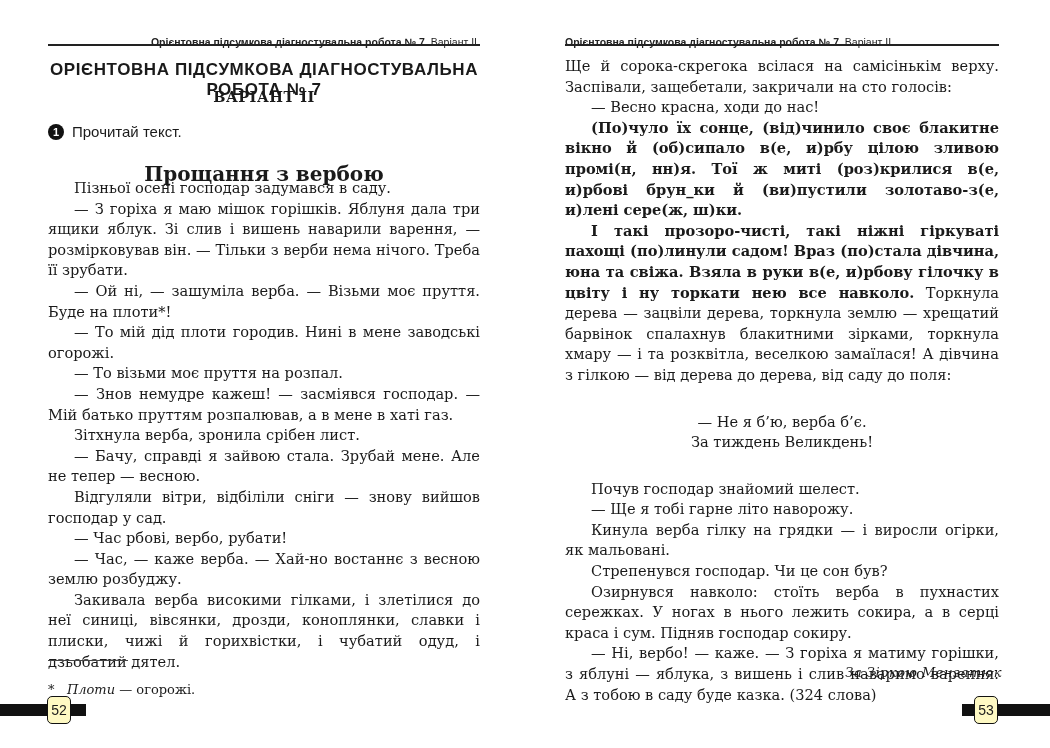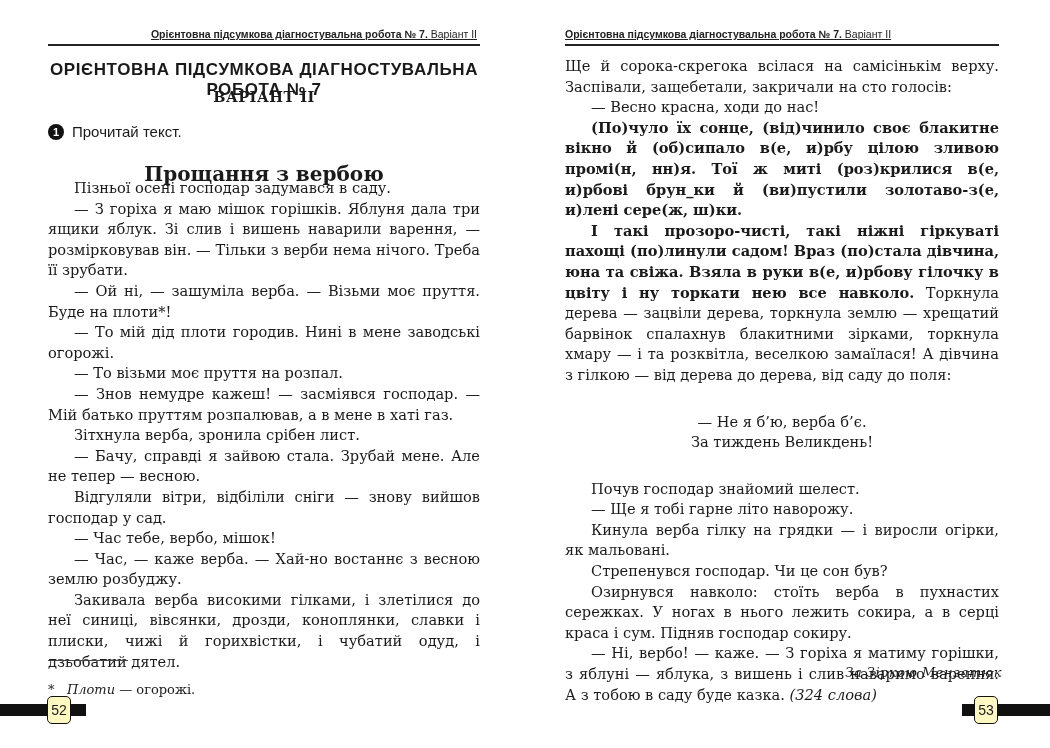--- a/index.html
+++ b/index.html
@@ -1,33 +1,33 @@
 <!DOCTYPE html>
 <html><head>
 <meta charset="utf-8">
 <style>
   html, body { margin:0; padding:0; }
   body { width:1050px; height:748px; background:#fff; position:relative; overflow:hidden;
          font-family:"DejaVu Serif", "Liberation Serif", serif; color:#1a1a1a; }
   .page { position:absolute; top:0; height:748px; }
   #left { left:0; width:525px; }
   #right { left:525px; width:525px; }
-  .runhead { position:absolute; top:28px; font-family:"Liberation Sans", sans-serif; font-size:10.5px; font-weight:bold; color:#222;text-decoration:underline; }
+  .runhead { position:absolute; top:36px; font-family:"Liberation Sans", sans-serif; font-size:10.5px; font-weight:bold; color:#222; }
   .runhead .lite { font-weight:normal; }
   .rule { position:absolute; top:44px; height:1.5px; background:#222; }
   .title { position:absolute; top:60px; left:48px; width:432px; text-align:center; font-family:"Liberation Sans", sans-serif; font-weight:bold; font-size:17px; letter-spacing:0.6px; }
   .variant { position:absolute; top:88px; left:48px; width:432px; text-align:center; font-weight:bold; font-size:14.5px; letter-spacing:0.5px; }
   .task { position:absolute; top:123px; left:48px; font-family:"Liberation Sans", sans-serif; font-size:15px; display:flex; align-items:center; }
   .task .num { width:16px; height:16px; border-radius:50%; background:#111; color:#fff; font-size:11px; font-weight:bold; display:inline-flex; align-items:center; justify-content:center; margin-right:8px; }
   .story-title { position:absolute; top:162px; left:48px; width:432px; text-align:center; font-weight:bold; font-size:20px; }
   .text { position:absolute; font-size:14.6px; line-height:20.6px; text-align:justify; }
   .text p { margin:0; text-indent:26px; }
   .text p.noind { text-indent:0; }
   .text .b { font-weight:bold; }
-  .text .i { font-style:italic; }
+  .text .i { }
   .center { text-align:center !important; text-indent:0 !important; }
   .fn-rule { position:absolute; top:660px; left:48px; width:80px; height:1px; background:#444; }
   .footnote { position:absolute; top:669px; left:48px; font-size:13px;margin-top:13px; }
   .footnote .i { font-style:italic; }
   .author { position:absolute; top:665px; right:48px; font-style:italic; font-size:13px; letter-spacing:0.5px; }
   .bar { position:absolute; top:704px; height:12px; background:#111; }
   .pnum { position:absolute; top:696px; width:22px; height:26px; border:1.5px solid #111; border-radius:5px; background:#fef9c3; font-family:"Liberation Sans", sans-serif; font-size:14px; display:flex; align-items:center; justify-content:center; }
 </style>
 </head>
 <body>
@@ -52,21 +52,21 @@
   <div class="text" style="top:178px; left:48px; width:432px;">
     <p>Пізньої осені господар задумався в саду.</p>
     <p>— З горіха я маю мішок горішків. Яблуня дала три ящики яблук. Зі слив і вишень наварили варення, — розмірковував він. — Тільки з верби нема нічого. Треба її зрубати.</p>
     <p>— Ой ні, — зашуміла верба. — Візьми моє пруття. Буде на плоти*!</p>
     <p>— То мій дід плоти городив. Нині в мене заводські огорожі.</p>
     <p>— То візьми моє пруття на розпал.</p>
     <p>— Знов немудре кажеш! — засміявся господар. — Мій батько пруттям розпалював, а в мене в хаті газ.</p>
     <p>Зітхнула верба, зронила срібен лист.</p>
     <p>— Бачу, справді я зайвою стала. Зрубай мене. Але не тепер — весною.</p>
     <p>Відгуляли вітри, відбіліли сніги — знову вийшов господар у сад.</p>
-    <p>— Час тебе, вербо, мішок!</p>
+    <p>— Час рбові, вербо, рубати!</p>
     <p>— Час, — каже верба. — Хай-но востаннє з весною землю розбуджу.</p>
     <p>Закивала верба високими гілками, і злетілися до неї синиці, вівсянки, дрозди, коноплянки, славки і плиски, чижі й горихвістки, і чубатий одуд, і дзьобатий дятел.</p>
   </div>
 
   <div class="fn-rule"></div>
   <div class="footnote">
     <span>*</span>&nbsp;&nbsp;&nbsp;<span class="i">Плоти</span><span> — огорожі.</span>
   </div>
 
   <div class="bar" style="left:0; width:86px;"></div>

